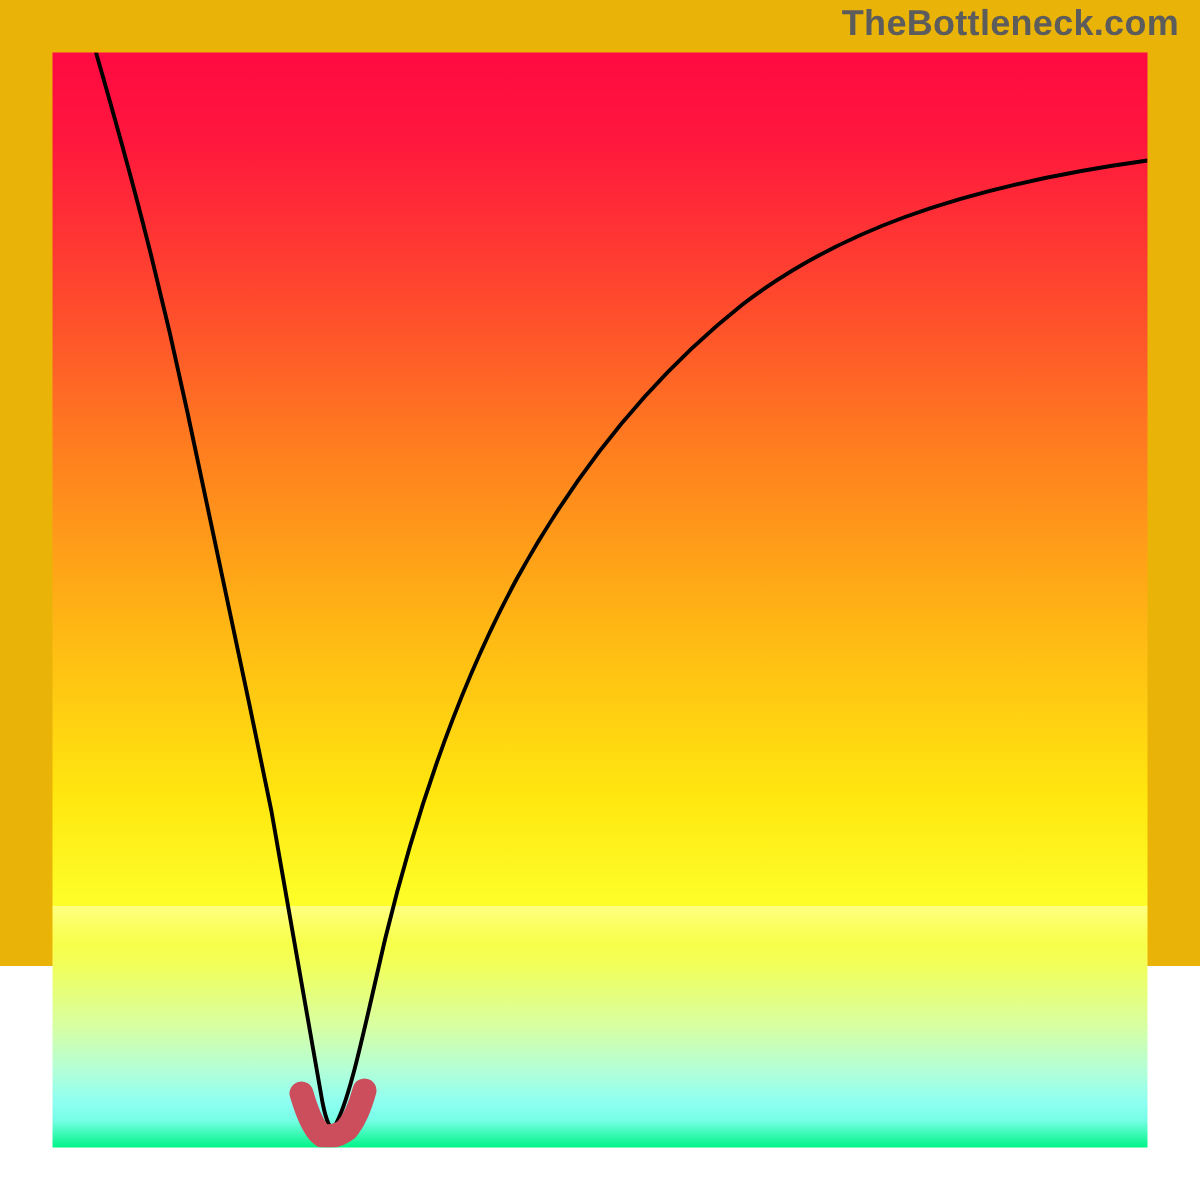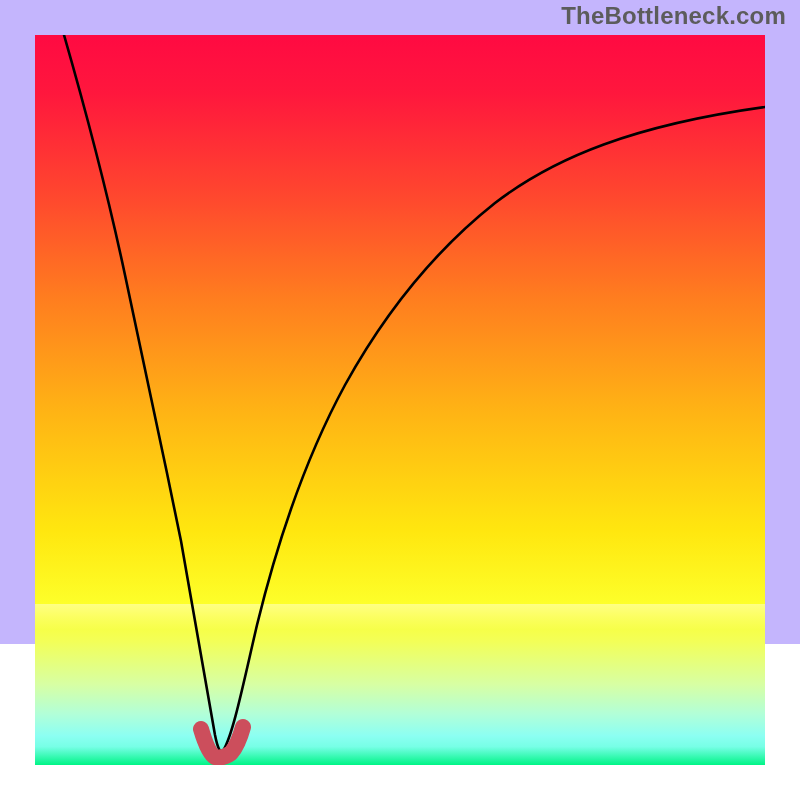--- a/index.html
+++ b/index.html
@@ -8,21 +8,21 @@
     background: #fff;
     width: 800px;
     height: 800px;
     overflow: hidden;
     font-family: Arial, Helvetica, sans-serif;
   }
   .frame {
     position: relative;
     width: 800px;
     height: 644px;
-    background: #c4b5fd; 
+    background: #eab308; 
   }
   .watermark {
     position: absolute;
     top: 2px;
     right: 14px;
     color: #5c5c5c;
     font-size: 24px;
     font-weight: 600;
     letter-spacing: 0.2px;
     z-index: 4;

